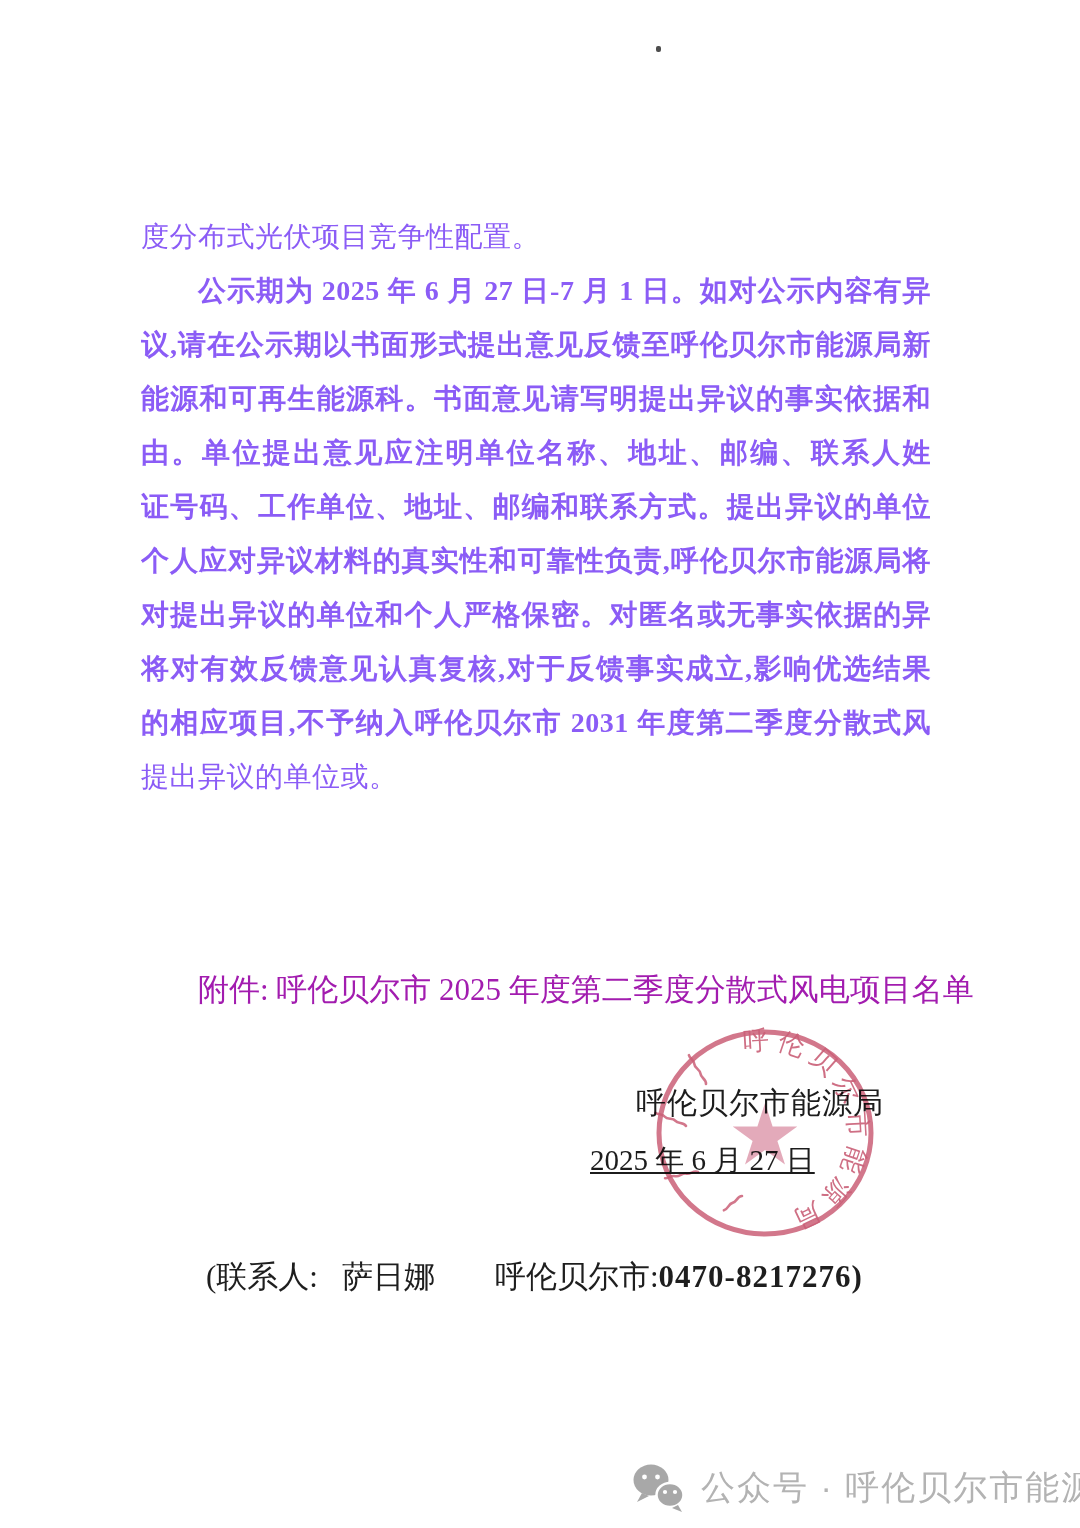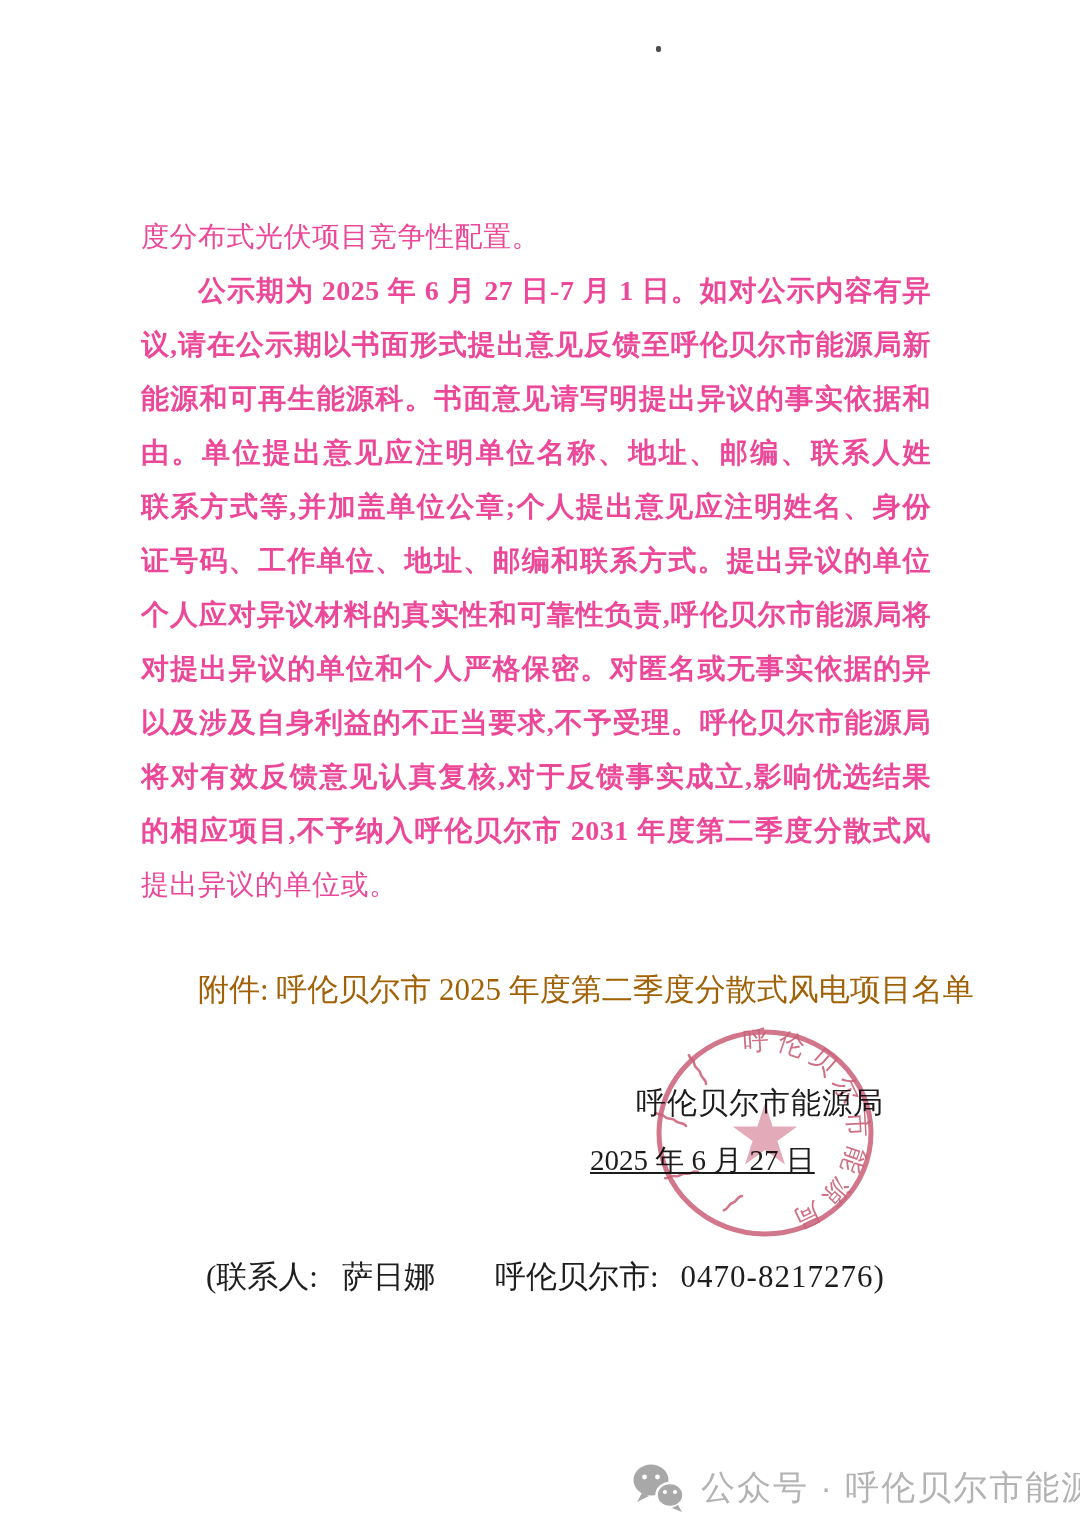--- a/index.html
+++ b/index.html
@@ -15,31 +15,31 @@
 
   
   .speck {
     position:absolute; left:656px; top:46px;
     width:5px; height:6px; background:#4d4d4d; border-radius:2px;
   }
 
   
   .body-block {
     position:absolute; left:141px; top:210px; width:790px;
-    font-size:28px; line-height:54px; color:#ec4899;
+    font-size:28px; line-height:54px; color:#8b5cf6;
     letter-spacing:0.5px;
   }
   .bline { height:54px; overflow:hidden; }
   .bline.just { text-align:justify; text-align-last:justify;font-weight:bold; }
   .bline.indent { text-indent:57px; }
 
   
   .attachment {
     position:absolute; left:141px; top:968px; width:860px;
-    font-size:31px; line-height:44px; text-indent:57px; color:#a16207;
+    font-size:31px; line-height:44px; text-indent:57px; color:#a21caf;
     white-space:nowrap;
   }
 
   
   .sig-org {
     position:absolute; left:595px; top:1083px; width:330px;
     font-size:30px; line-height:40px; text-align:center; color:#1c1c1c;
     letter-spacing:1px; white-space:nowrap;
   }
   .sig-date {
@@ -66,21 +66,21 @@
     stroke-linecap:round; opacity:0.85;
   }
 
   
   .contact {
     position:absolute; left:206px; top:1255px;
     font-size:31px; line-height:44px; color:#1e1e1e; white-space:nowrap;
   }
   .contact .c-name  { margin-left:24px; }
   .contact .c-plabel{ margin-left:60px; }
-  .contact .c-phone { margin-left:22px; letter-spacing:1px; }
+  .contact .c-phone { margin-left:0; letter-spacing:1px;font-weight:bold; }
 
   
   .footer {
     position:absolute; left:630px; top:1462px;
     display:flex; align-items:center; gap:13px;
   }
   .footer-text {
     font-family:"Liberation Sans","DejaVu Sans",sans-serif;
     font-size:34px; color:#b3b3b3; letter-spacing:2px; white-space:nowrap;
   }
@@ -91,25 +91,23 @@
 <div class="page">
 
   <div class="speck"></div>
 
   <main class="body-block">
     <div class="bline">度分布式光伏项目竞争性配置。</div>
     <div class="bline just indent">公示期为 2025 年 6 月 27 日-7 月 1 日。如对公示内容有异</div>
     <div class="bline just">议,请在公示期以书面形式提出意见反馈至呼伦贝尔市能源局新</div>
     <div class="bline just">能源和可再生能源科。书面意见请写明提出异议的事实依据和理</div>
     <div class="bline just">由。单位提出意见应注明单位名称、地址、邮编、联系人姓名、</div>
-    <div class="bline just">联系方式等,并加盖单位公章;个人提出意见应注明姓名、身份</div>
     <div class="bline just">证号码、工作单位、地址、邮编和联系方式。提出异议的单位或</div>
     <div class="bline just">个人应对异议材料的真实性和可靠性负责,呼伦贝尔市能源局将</div>
     <div class="bline just">对提出异议的单位和个人严格保密。对匿名或无事实依据的异议</div>
-    <div class="bline just">以及涉及自身利益的不正当要求,不予受理。呼伦贝尔市能源局</div>
     <div class="bline just">将对有效反馈意见认真复核,对于反馈事实成立,影响优选结果</div>
     <div class="bline just">的相应项目,不予纳入呼伦贝尔市 2031 年度第二季度分散式风</div>
     <div class="bline">提出异议的单位或。</div>
   </main>
 
   <div class="attachment">附件: 呼伦贝尔市 2025 年度第二季度分散式风电项目名单</div>
 
   <div class="sig-org">呼伦贝尔市能源局</div>
   <div class="sig-date">2025 年 6 月 27 日</div>
 

